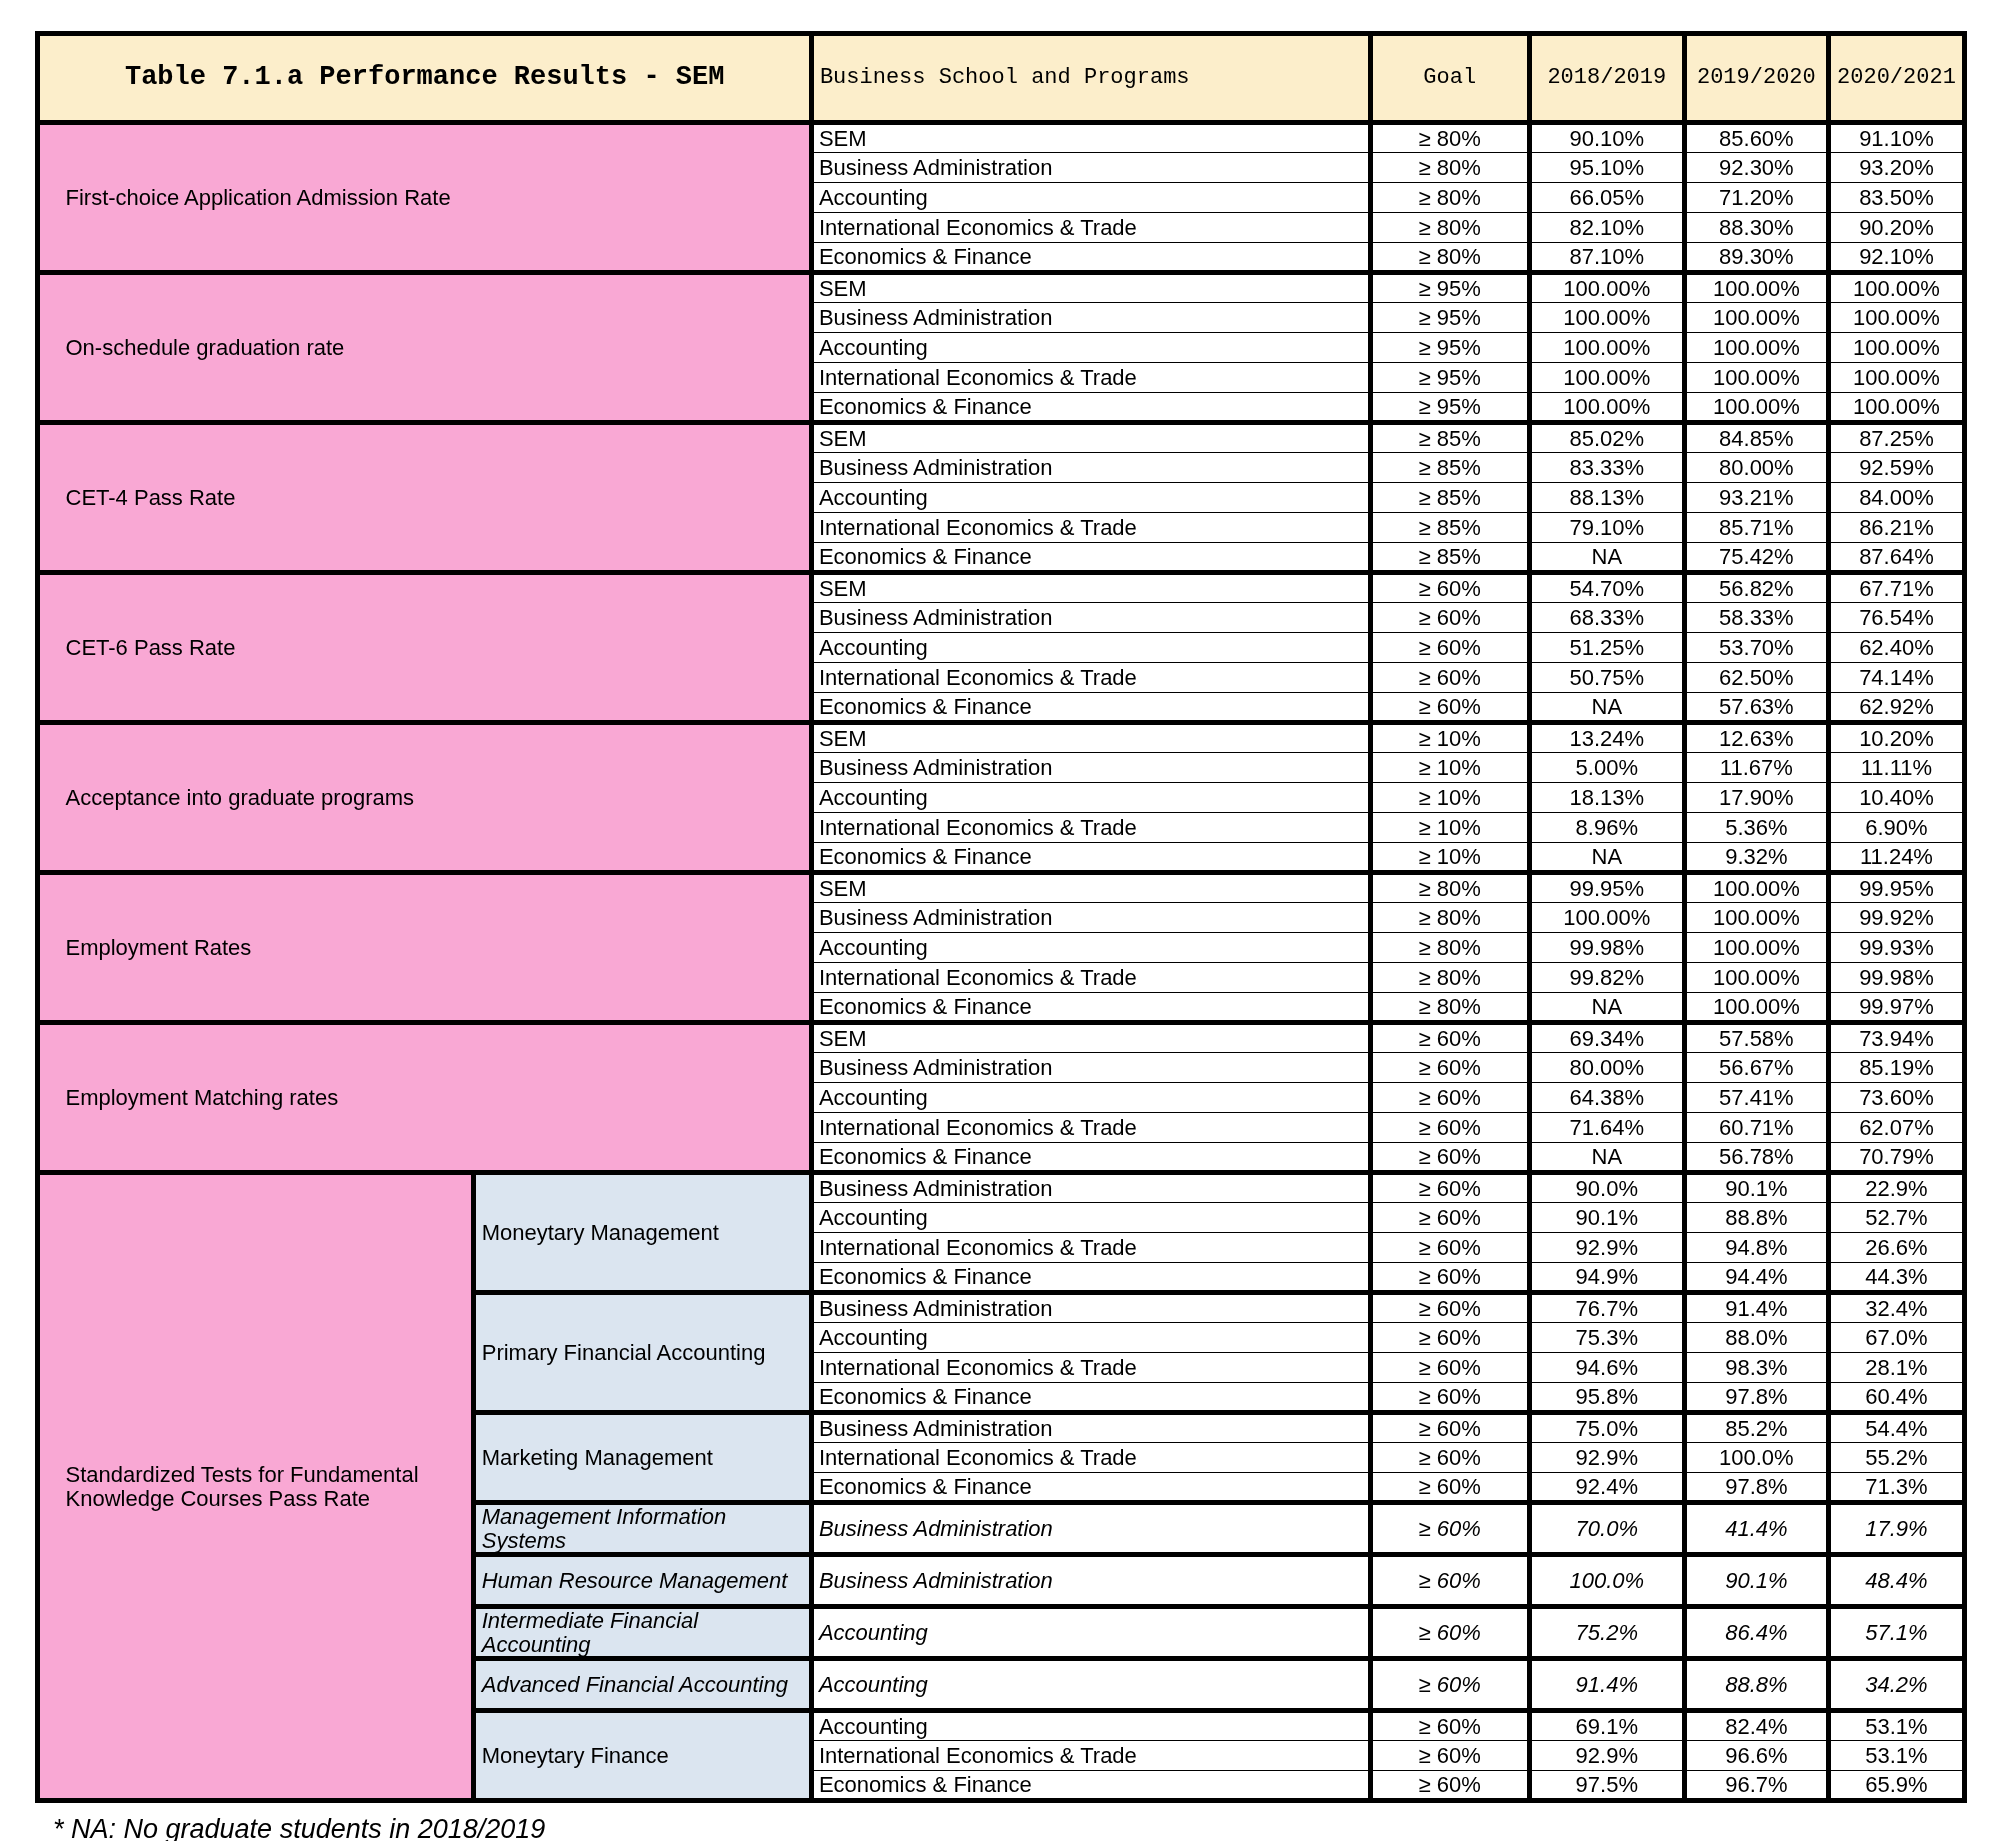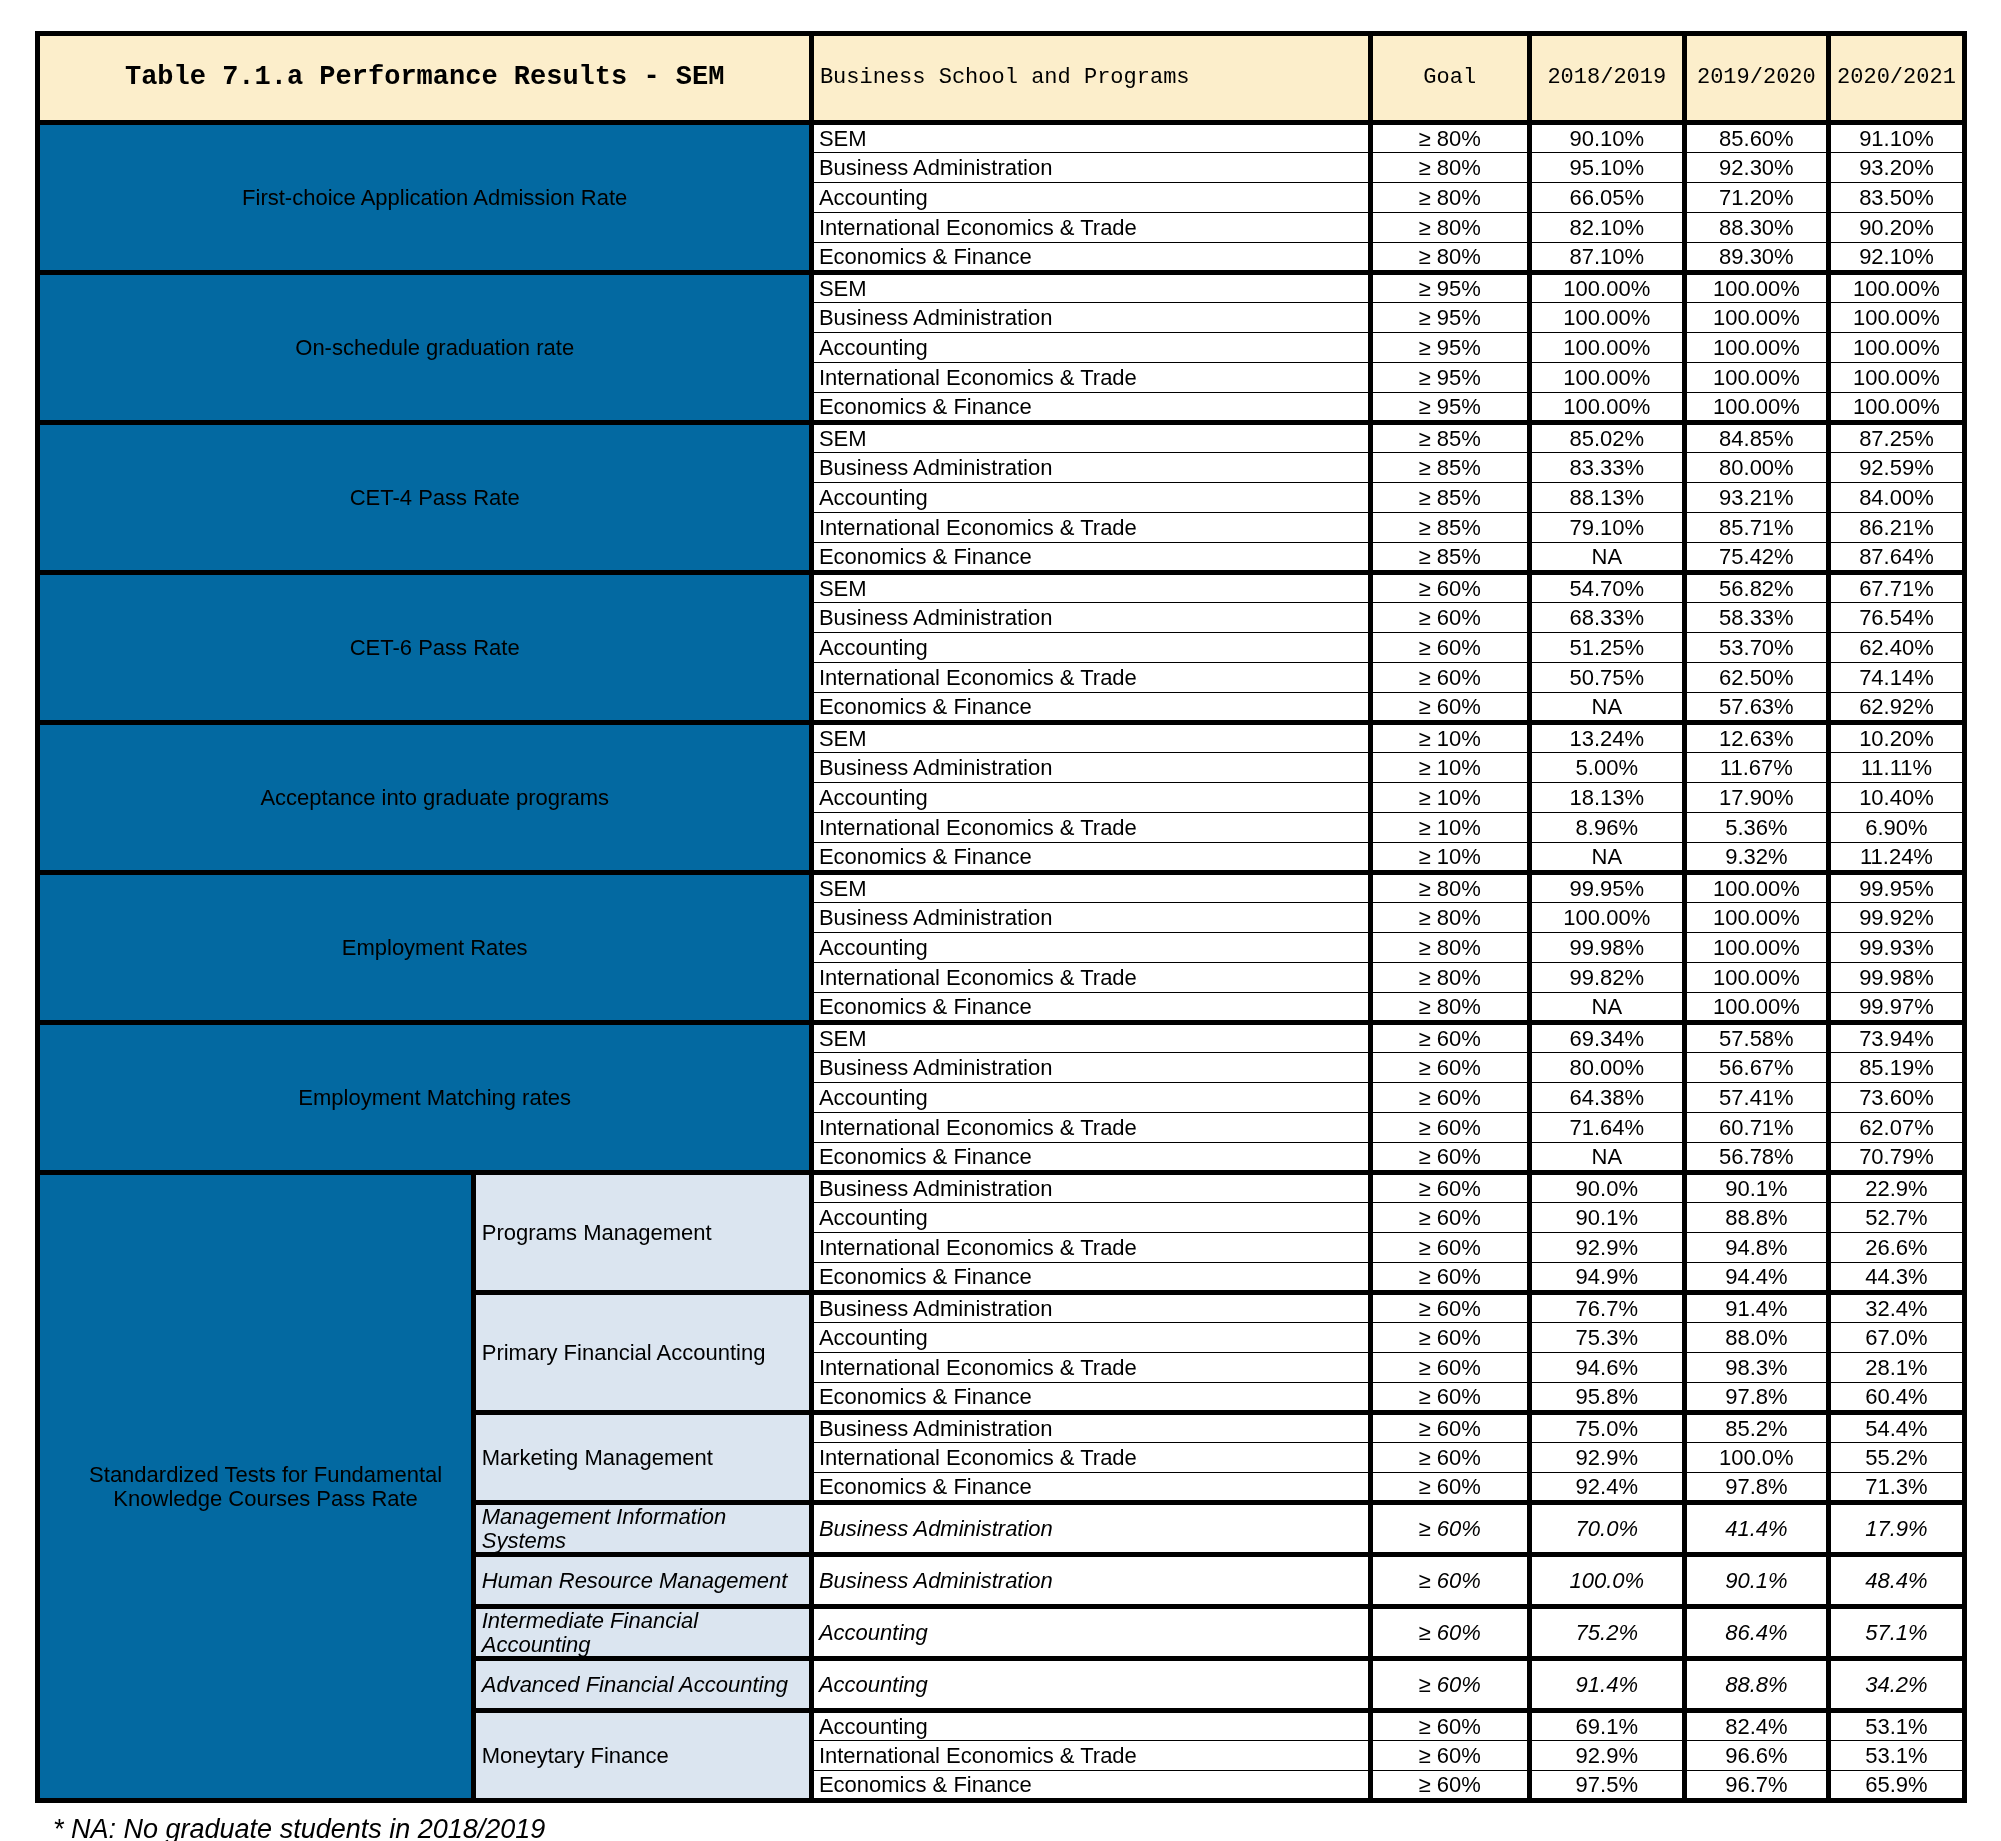--- a/index.html
+++ b/index.html
@@ -38,22 +38,22 @@
   thead tr { height: 89px; font-family: Liberation Mono, monospace; }
   thead th { background: #FCEECB; border-bottom-width: 5.5px; font-weight: normal; }
   th.title { font-weight: bold; font-size: 27px; text-align: center; }
   th.h-prog { text-align: left; padding-left: 5.5px; }
   th.h-goal, th.h-year { text-align: center; }
 
   tbody tr { height: 30px; }
   tbody tr.tall { height: 52px; font-style: italic; }
 
   td.glabel {
-    background: #0369a1;
-    text-align: center;
+    background: #f9a8d4;
+    text-align: left;
     padding-left: 25.5px; padding-right: 5.5px;
   }
   td.slabel {
     background: #DBE5F0;
     text-align: left;
     padding-left: 5.5px; padding-right: 3.6px;
   }
   td.prog { text-align: left; padding-left: 4.5px; }
   td.goal, td.val { text-align: center; }
 
@@ -338,21 +338,21 @@
         </tr>
         <tr>
           <td class="prog">Economics &amp; Finance</td>
           <td class="goal">≥ 60%</td>
           <td class="val">NA</td>
           <td class="val">56.78%</td>
           <td class="val">70.79%</td>
         </tr>
         <tr>
           <td class="glabel bt" rowspan="18">Standardized Tests for Fundamental Knowledge Courses Pass Rate</td>
-          <td class="slabel bt" rowspan="4">Programs Management</td>
+          <td class="slabel bt" rowspan="4">Moneytary Management</td>
           <td class="prog bt">Business Administration</td>
           <td class="goal bt">≥ 60%</td>
           <td class="val bt">90.0%</td>
           <td class="val bt">90.1%</td>
           <td class="val bt">22.9%</td>
         </tr>
         <tr>
           <td class="prog">Accounting</td>
           <td class="goal">≥ 60%</td>
           <td class="val">90.1%</td>

